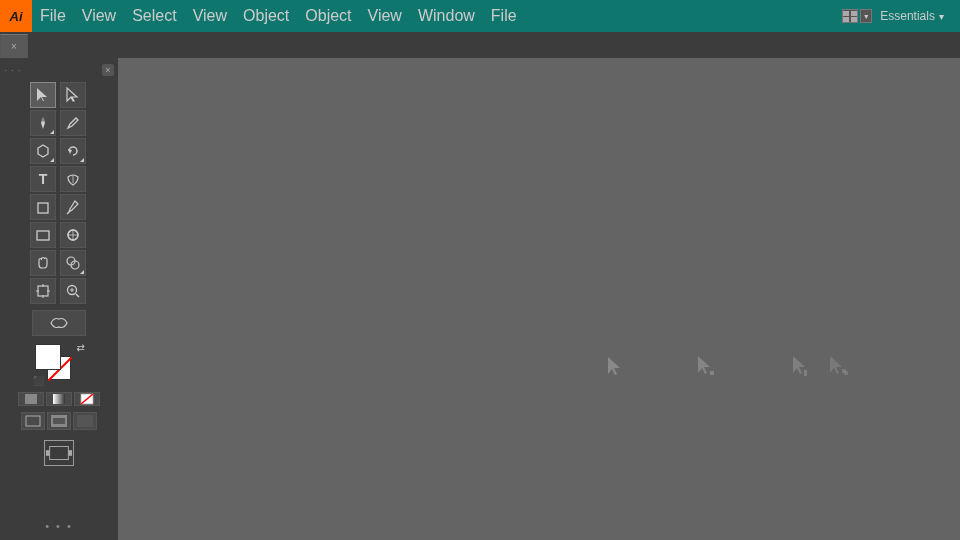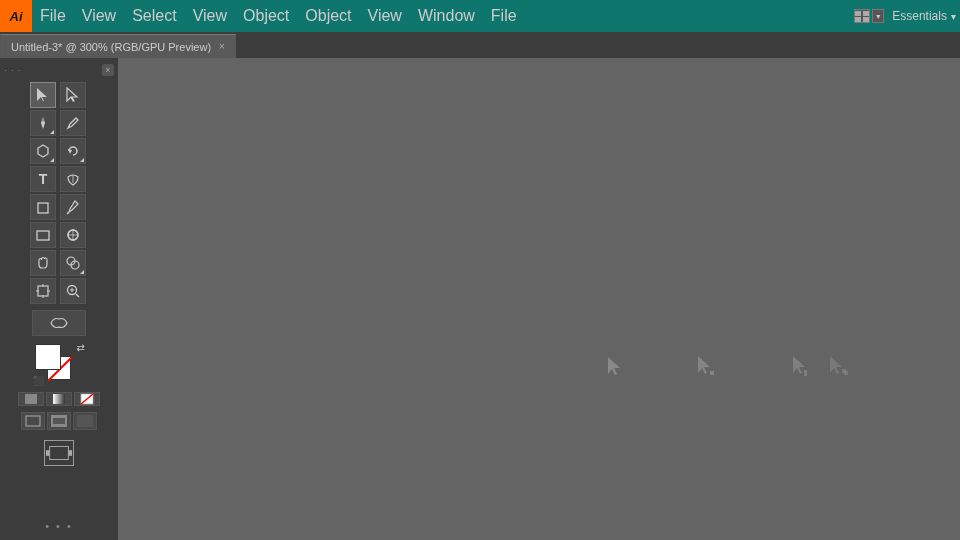--- a/index.html
+++ b/index.html
@@ -30,21 +30,21 @@
       padding: 0 8px;
       height: 32px;
       display: flex; align-items: center;
       cursor: pointer;
       color: #cccccc;
       font-size: 16px;
     }
     .menu-spacer { flex: 1; }
     #workspace-area {
       display: flex; align-items: center;
-      padding-right: 4px;
+      padding-right: 16px;
       gap: 4px;
     }
     #workspace-label {
       color: #cccccc;
       font-size: 12px;
     }
     #workspace-arrow {
       color: #cccccc;
       font-size: 10px;
     }
@@ -271,21 +271,20 @@
     <div class="view-icon-box" style="width:12px;">▾</div>
   </div>
   <div id="workspace-area">
     <span id="workspace-label">Essentials</span>
     <span id="workspace-arrow">▾</span>
   </div>
 </div>
 
 <div id="tab-bar">
   <div class="tab">
-    <span>Untitled-3* @ 300% (RGB/GPU Preview)</span>
     <span class="tab-close">×</span>
   </div>
 </div>
 
 <div id="main-area">
 
   <div id="toolbar-panel">
     <div id="panel-drag-bar">
       <span class="panel-dots">· · ·</span>
       <div class="panel-close-btn">×</div>

